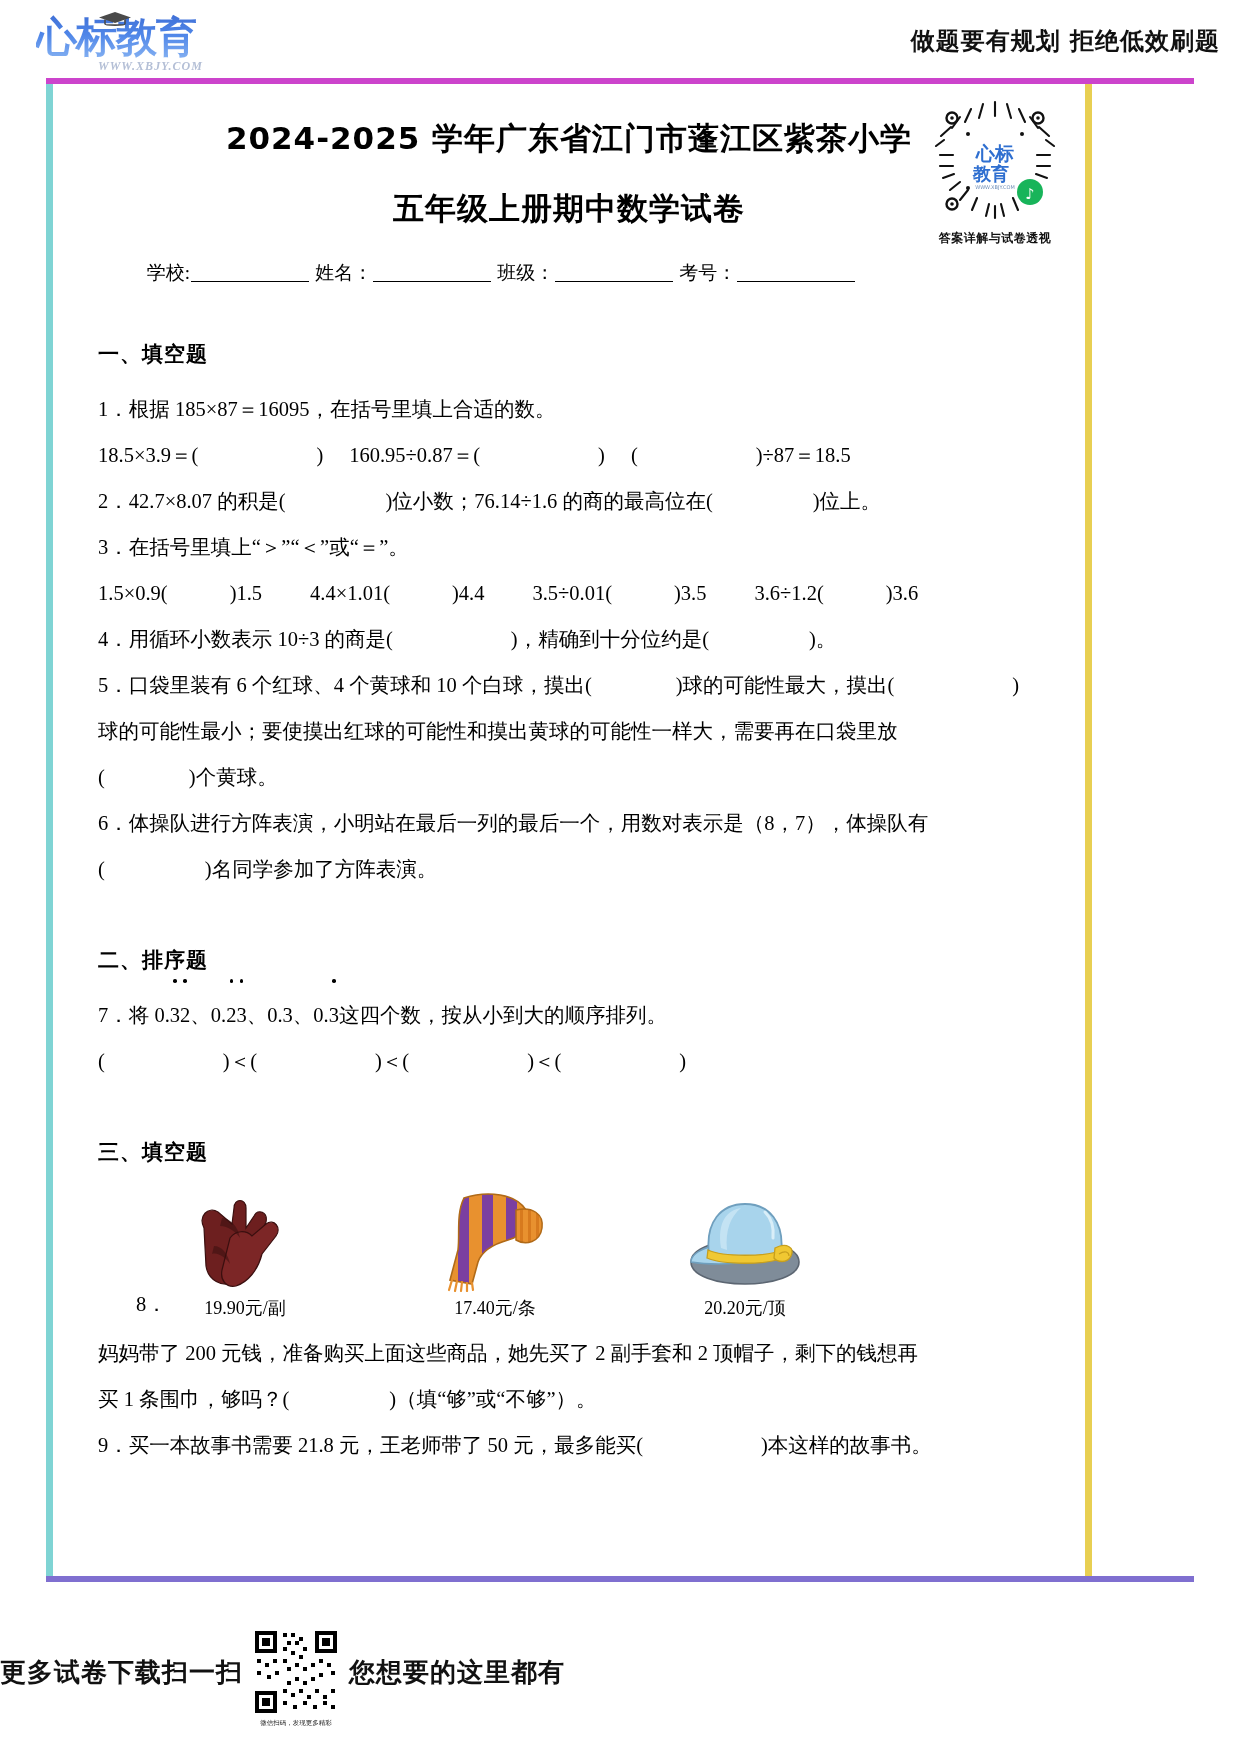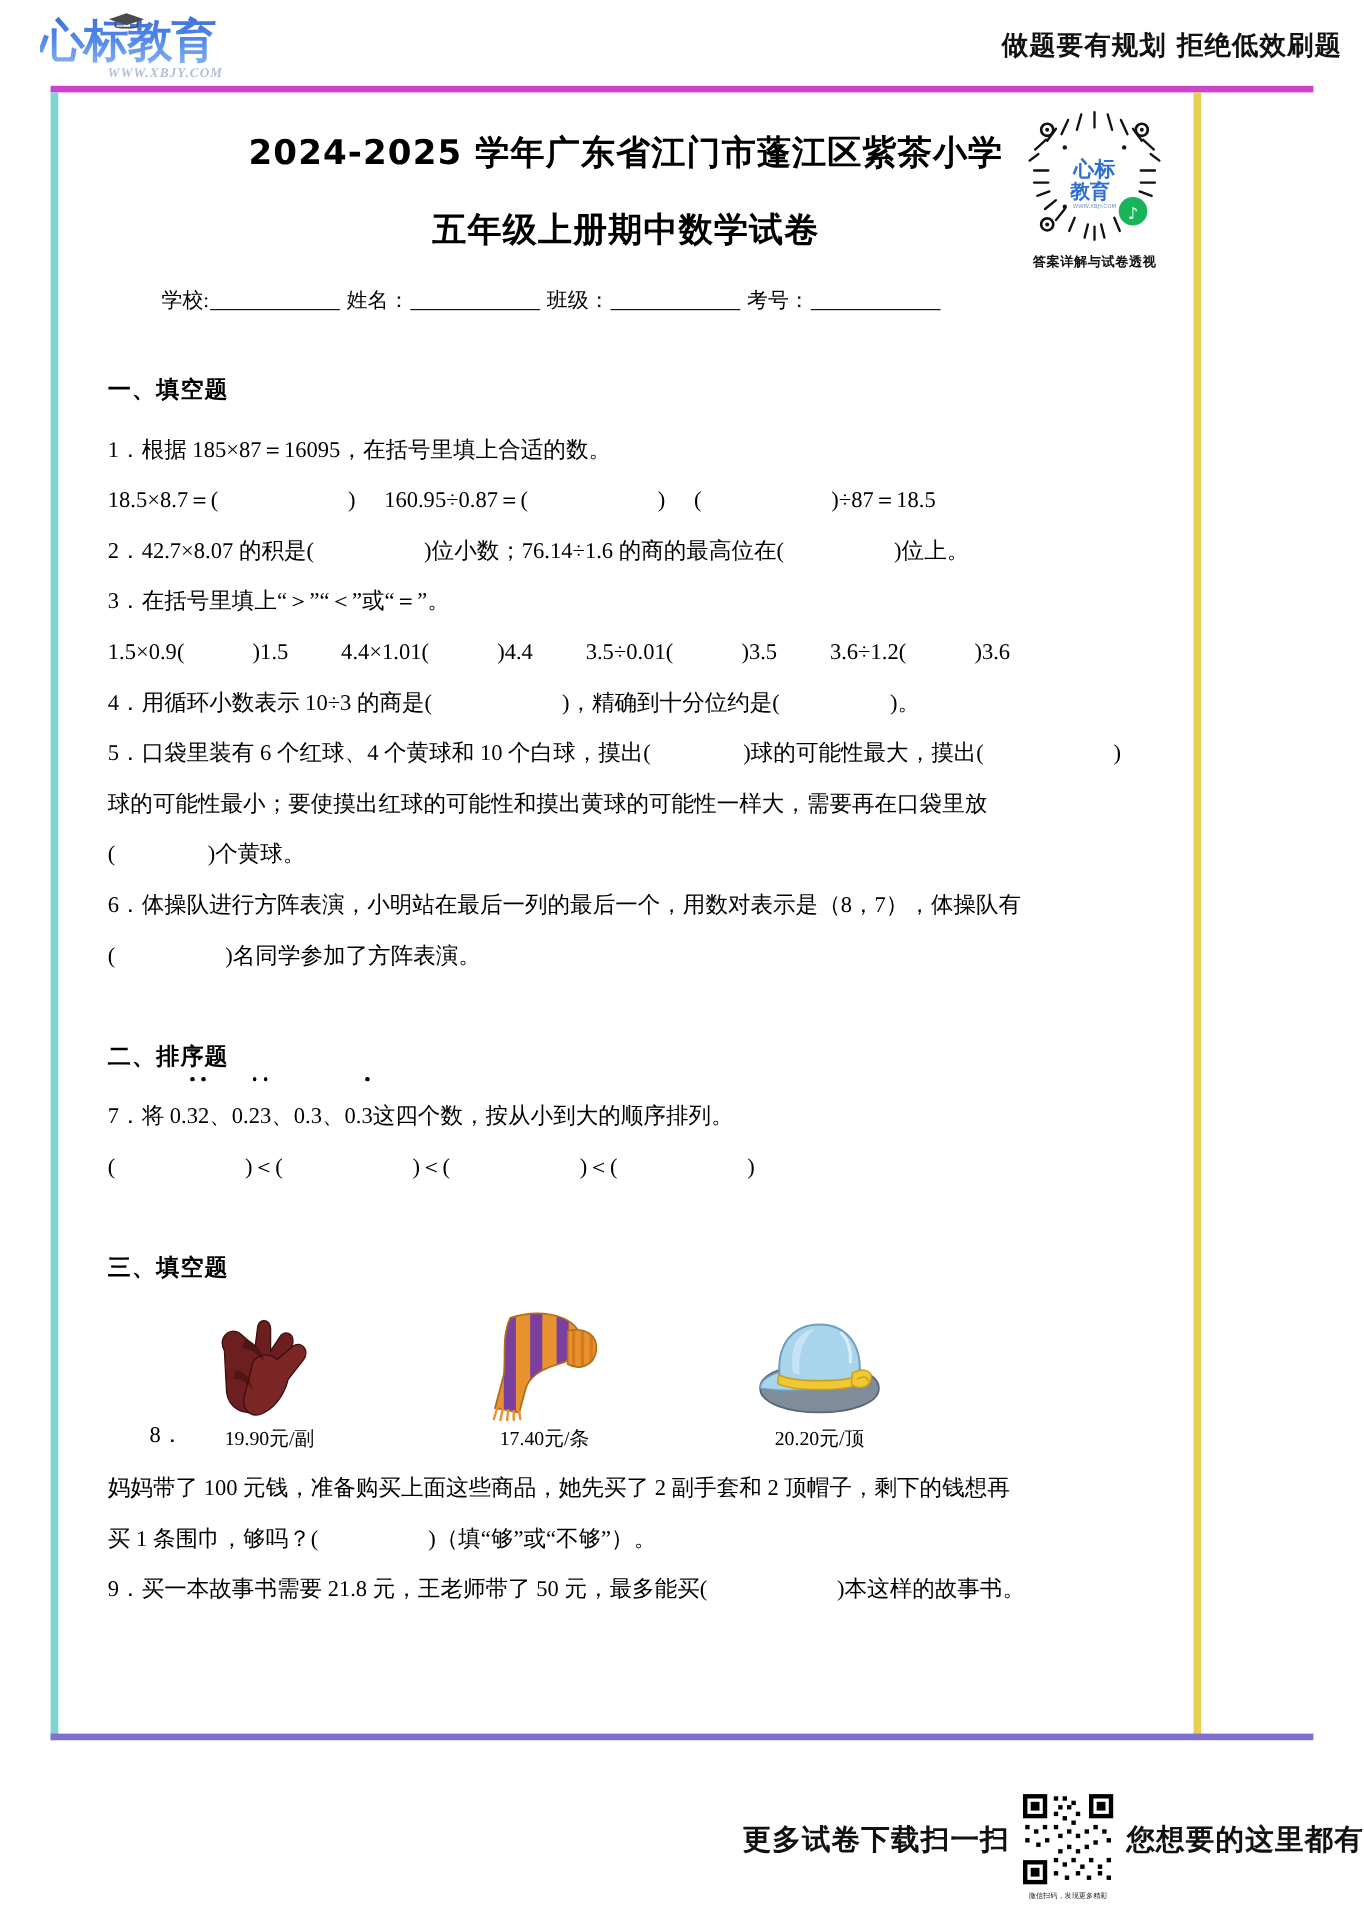--- a/index.html
+++ b/index.html
@@ -227,21 +227,21 @@
   .goods-wrap { position: relative; }
 
   
   .footer {
     position: absolute;
     left: 0; top: 1590px;
     width: 1240px;
     height: 164px;
     display: flex;
     align-items: center;
-    justify-content: flex-end;
+    justify-content: flex-start;
   }
   .footer-inner {
     display: flex;
     align-items: center;
     gap: 4px;
   }
   .footer-text {
     font-family: "DejaVu Sans", sans-serif;
     font-weight: bold;
     font-size: 26px;
@@ -347,21 +347,21 @@
   </div>
 
   <div class="content">
 
     <div class="sec-head">一、填空题</div>
 
     <div class="q">
       <span>1．</span><span>根据 185×87＝16095，在括号里填上合适的数。</span>
     </div>
     <div class="q">
-      <span>18.5×8.7＝(</span><span class="gap g-xl"></span><span>)</span><span class="sp"></span><span>160.95÷0.87＝(</span><span class="gap g-xl"></span><span>)</span><span class="sp"></span><span>(</span><span class="gap g-xl"></span><span>)÷87＝18.5</span>
+      <span>18.5×3.9＝(</span><span class="gap g-xl"></span><span>)</span><span class="sp"></span><span>160.95÷0.87＝(</span><span class="gap g-xl"></span><span>)</span><span class="sp"></span><span>(</span><span class="gap g-xl"></span><span>)÷87＝18.5</span>
     </div>
 
     <div class="q">
       <span>2．</span><span>42.7×8.07 的积是(</span><span class="gap g-lg"></span><span>)位小数；76.14÷1.6 的商的最高位在(</span><span class="gap g-lg"></span><span>)位上。</span>
     </div>
 
     <div class="q">
       <span>3．</span><span>在括号里填上“＞”“＜”或“＝”。</span>
     </div>
     <div class="q">
@@ -498,21 +498,21 @@
             </svg>
           </div>
           <div class="price">20.20元/顶</div>
         </div>
 
       </div>
       <div class="qnum-8" style="bottom:2px;">8．</div>
     </div>
 
     <div class="q" style="margin-top:10px;">
-      <span>妈妈带了 100 元钱，准备购买上面这些商品，她先买了 2 副手套和 2 顶帽子，剩下的钱想再</span>
+      <span>妈妈带了 200 元钱，准备购买上面这些商品，她先买了 2 副手套和 2 顶帽子，剩下的钱想再</span>
     </div>
     <div class="q">
       <span>买 1 条围巾，够吗？(</span><span class="gap g-lg"></span><span>)（填“够”或“不够”）。</span>
     </div>
 
     <div class="q">
       <span>9．</span><span>买一本故事书需要 21.8 元，王老师带了 50 元，最多能买(</span><span class="gap g-xl"></span><span>)本这样的故事书。</span>
     </div>
 
   </div>

